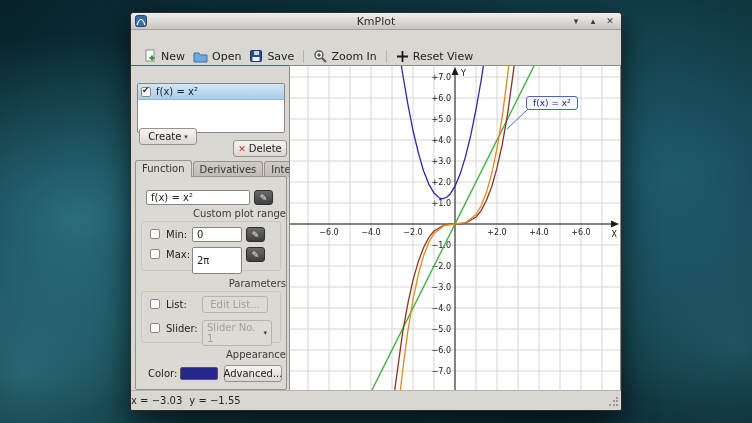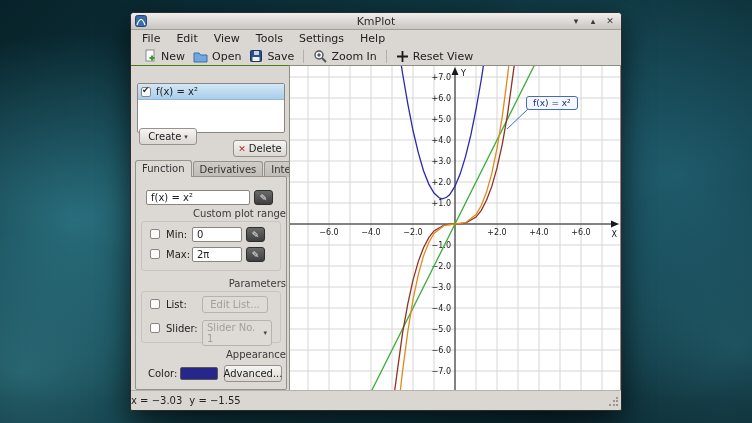--- a/index.html
+++ b/index.html
@@ -109,28 +109,20 @@
         </svg>
     </span>
     <span class="title">KmPlot</span>
     <span class="win-btns">
       <span class="win-btn">▾</span>
       <span class="win-btn">▴</span>
       <span class="win-btn">✕</span>
     </span>
   </div>
 
-  <div class="menubar">
-    <span class="menu-item">File</span>
-    <span class="menu-item">Edit</span>
-    <span class="menu-item">View</span>
-    <span class="menu-item">Tools</span>
-    <span class="menu-item">Settings</span>
-    <span class="menu-item">Help</span>
-  </div>
 
   <div class="toolbar">
     <span class="tbtn">
       <svg width="14" height="14">
           <rect x="3" y="1" width="8" height="11" fill="#fdfdfd" stroke="#8a8a8a"></rect>
           <path d="M9 6.5v5M6.5 9h5" stroke="#3a9a3a" stroke-width="2"></path>
         </svg>
       <span>New</span>
     </span>
     <span class="tbtn">
@@ -205,21 +197,21 @@
       <span class="group-title" style="top:31px;">Custom plot range</span>
       <span class="group-frame" style="top:44px;height:50px;"></span>
       <span class="checkbox" style="position:absolute;left:14px;top:52px;"></span>
       <span class="row-label" style="left:30px;top:50px;">Min:</span>
       <span class="field" style="position:absolute;left:56px;top:50px;width:50px;height:15px;">0</span>
       <span class="edit-btn" style="position:absolute;left:110px;top:50px;width:19px;height:15px;">
           <span>✎</span>
         </span>
       <span class="checkbox" style="position:absolute;left:14px;top:72px;"></span>
       <span class="row-label" style="left:30px;top:70px;">Max:</span>
-      <span class="field" style="position:absolute;left:56px;top:70px;width:50px;height:15px;">2π</span>
+      <span class="field" style="position:absolute;left:56px;top:70px;width:50px;height:27px;">2π</span>
       <span class="edit-btn" style="position:absolute;left:110px;top:70px;width:19px;height:15px;">
           <span>✎</span>
         </span>
 
       <span class="group-title" style="top:101px;">Parameters</span>
       <span class="group-frame" style="top:114px;height:52px;"></span>
       <span class="checkbox" style="position:absolute;left:14px;top:122px;"></span>
       <span class="row-label" style="left:30px;top:120px;">List:</span>
       <span class="btn disabled" style="position:absolute;left:66px;top:119px;width:66px;height:17px;">Edit List...</span>
       <span class="checkbox" style="position:absolute;left:14px;top:146px;"></span>

